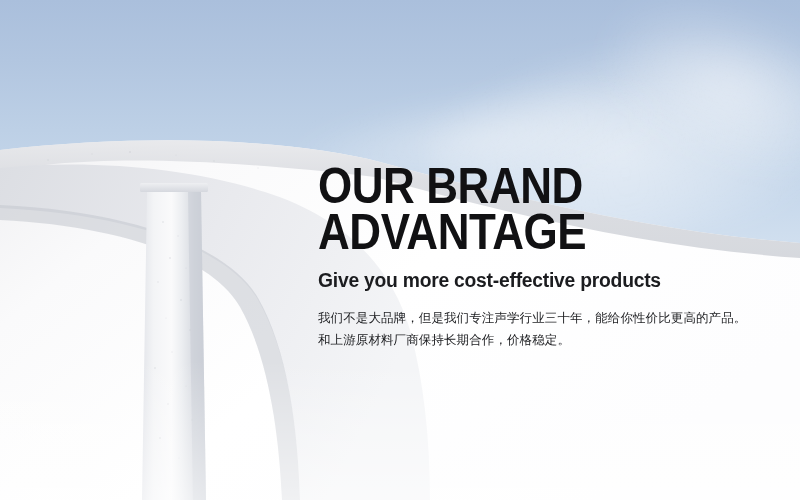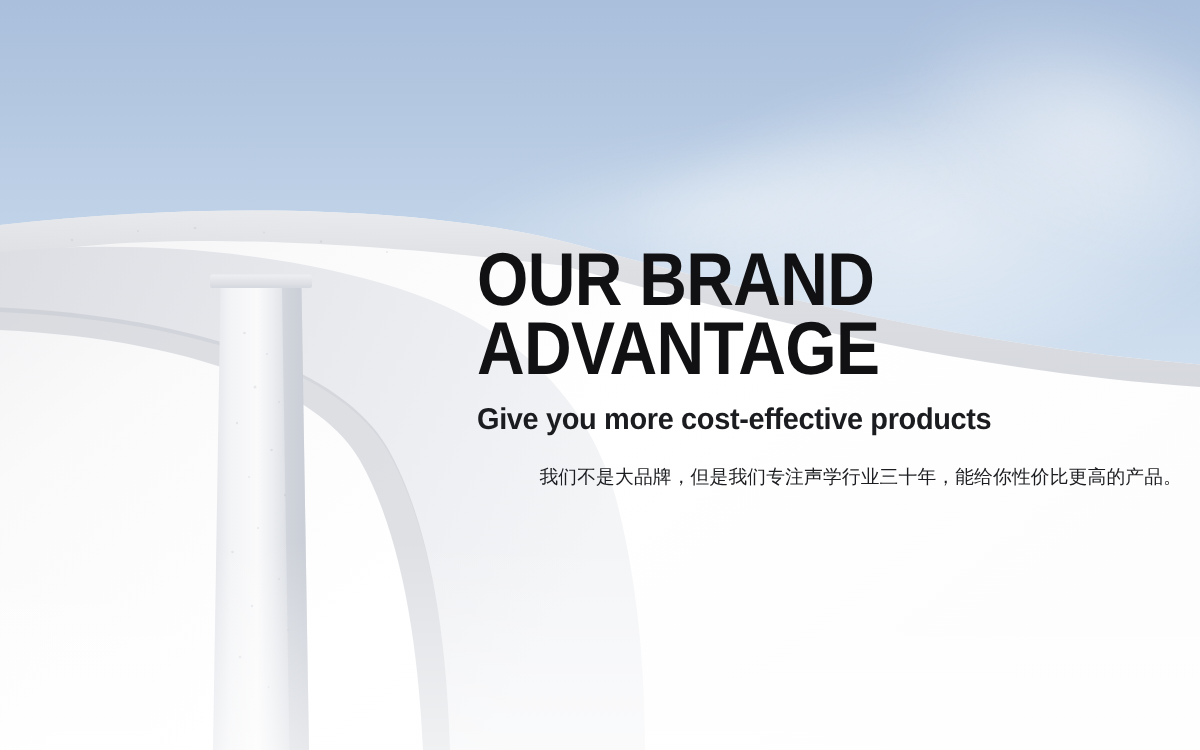--- a/index.html
+++ b/index.html
@@ -119,21 +119,20 @@
     transform-origin: left center;
   }
 
   .body-copy {
     margin: 15px 0 0 0;
     color: #1c1d20;
     font-family: "DejaVu Sans", "Liberation Sans", sans-serif;
     font-size: 12.5px;
     line-height: 22px;
     letter-spacing: 0.1px;
-    text-align: right;
   }
   .body-copy .line { display: block; white-space: nowrap; }
 </style>
 </head>
 <body>
 
 <div id="banner">
 
   <div class="sky"></div>
   <div class="cloud-a"></div>
@@ -240,16 +239,17 @@
       <rect x="0" y="360" width="800" height="140" fill="url(#bottomFade)"></rect>
     </svg>
   </div>
 
   <div class="content">
     <h1 class="headline">OUR BRAND
 ADVANTAGE</h1>
     <p class="subhead">Give you more cost-effective products</p>
     <p class="body-copy">
       <span class="line">我们不是大品牌，但是我们专注声学行业三十年，能给你性价比更高的产品。</span>
+      <span class="line">和上游原材料厂商保持长期合作，价格稳定。</span>
     </p>
   </div>
 
 </div>
 
 </body></html>

